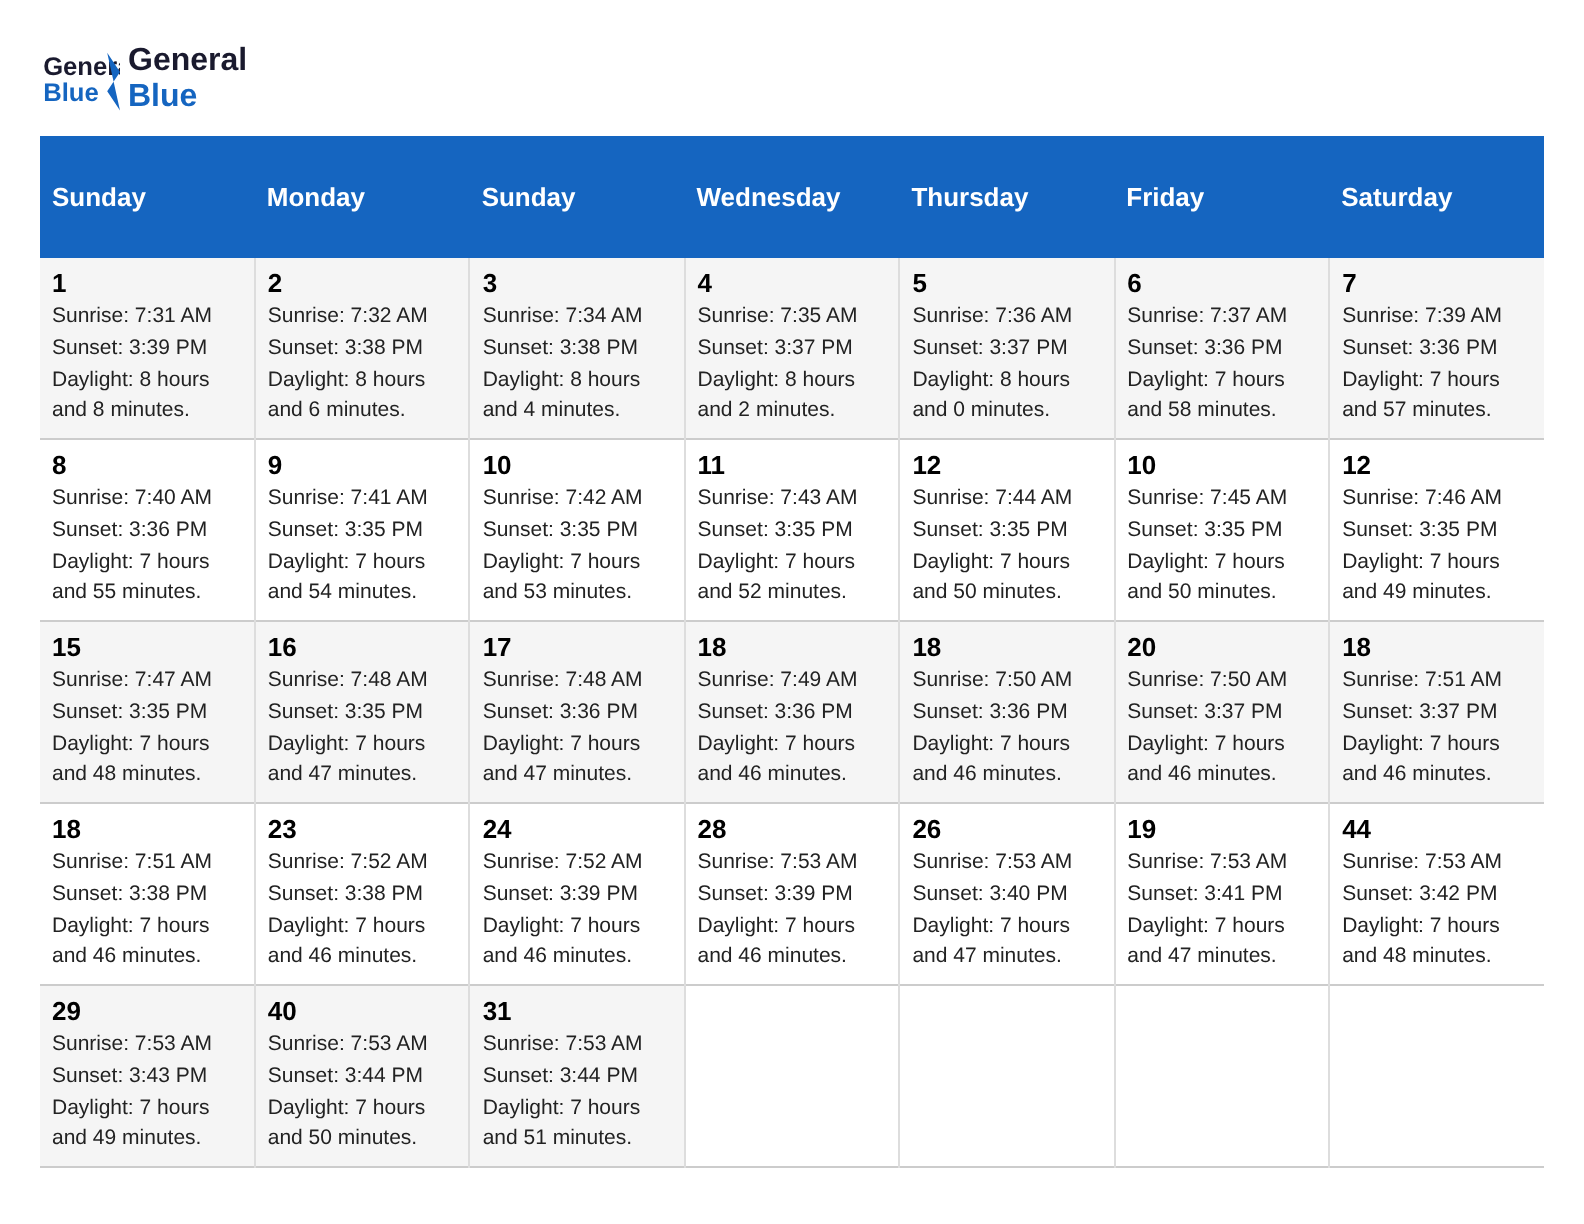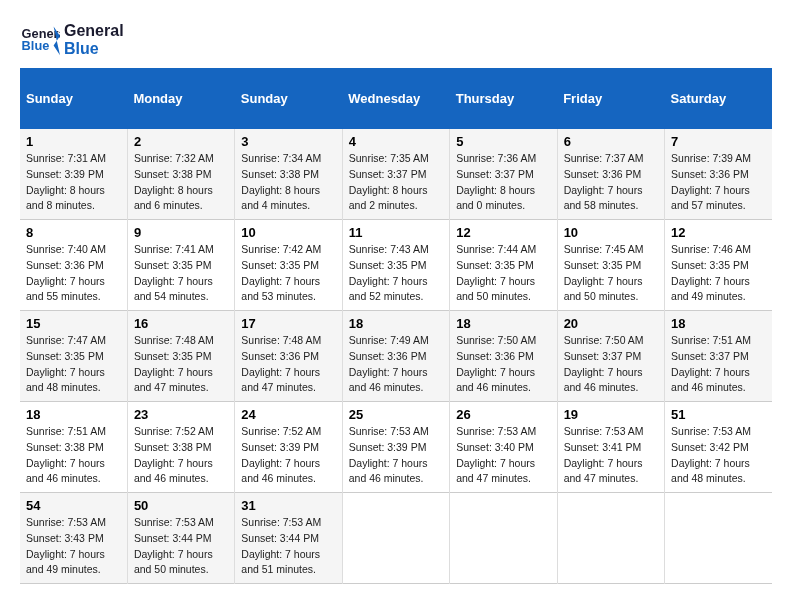--- a/index.html
+++ b/index.html
@@ -213,43 +213,43 @@
         </td>
         <td>
           <span class="day-num">23</span>
           <div class="day-info">Sunrise: 7:52 AM<br>Sunset: 3:38 PM<br>Daylight: 7 hours and 46 minutes.</div>
         </td>
         <td>
           <span class="day-num">24</span>
           <div class="day-info">Sunrise: 7:52 AM<br>Sunset: 3:39 PM<br>Daylight: 7 hours and 46 minutes.</div>
         </td>
         <td>
-          <span class="day-num">25</span>
+          <span class="day-num">28</span>
           <div class="day-info">Sunrise: 7:53 AM<br>Sunset: 3:39 PM<br>Daylight: 7 hours and 46 minutes.</div>
         </td>
         <td>
           <span class="day-num">26</span>
           <div class="day-info">Sunrise: 7:53 AM<br>Sunset: 3:40 PM<br>Daylight: 7 hours and 47 minutes.</div>
         </td>
         <td>
           <span class="day-num">19</span>
           <div class="day-info">Sunrise: 7:53 AM<br>Sunset: 3:41 PM<br>Daylight: 7 hours and 47 minutes.</div>
         </td>
         <td>
-          <span class="day-num">51</span>
+          <span class="day-num">44</span>
           <div class="day-info">Sunrise: 7:53 AM<br>Sunset: 3:42 PM<br>Daylight: 7 hours and 48 minutes.</div>
         </td>
       </tr>
       <tr class="week-row">
         <td>
-          <span class="day-num">54</span>
+          <span class="day-num">29</span>
           <div class="day-info">Sunrise: 7:53 AM<br>Sunset: 3:43 PM<br>Daylight: 7 hours and 49 minutes.</div>
         </td>
         <td>
-          <span class="day-num">50</span>
+          <span class="day-num">40</span>
           <div class="day-info">Sunrise: 7:53 AM<br>Sunset: 3:44 PM<br>Daylight: 7 hours and 50 minutes.</div>
         </td>
         <td>
           <span class="day-num">31</span>
           <div class="day-info">Sunrise: 7:53 AM<br>Sunset: 3:44 PM<br>Daylight: 7 hours and 51 minutes.</div>
         </td>
         <td class="empty-cell"></td>
         <td class="empty-cell"></td>
         <td class="empty-cell"></td>
         <td class="empty-cell"></td>

